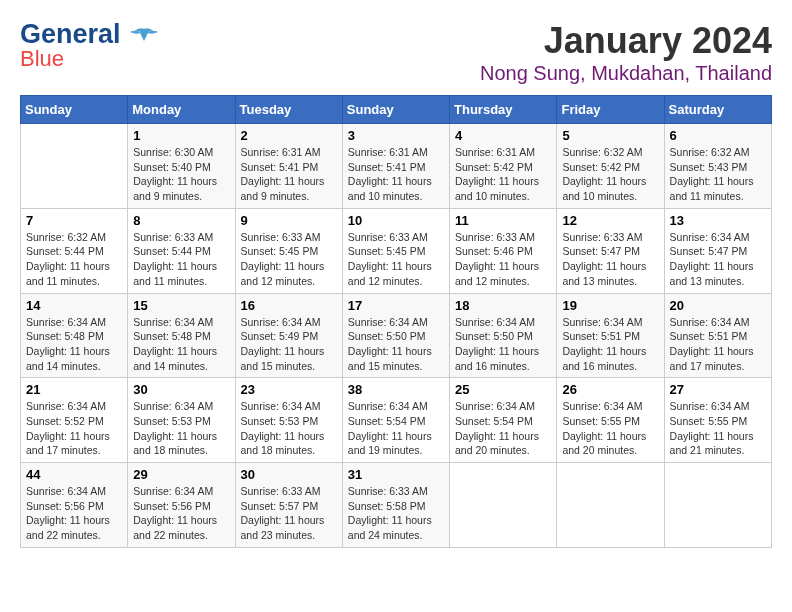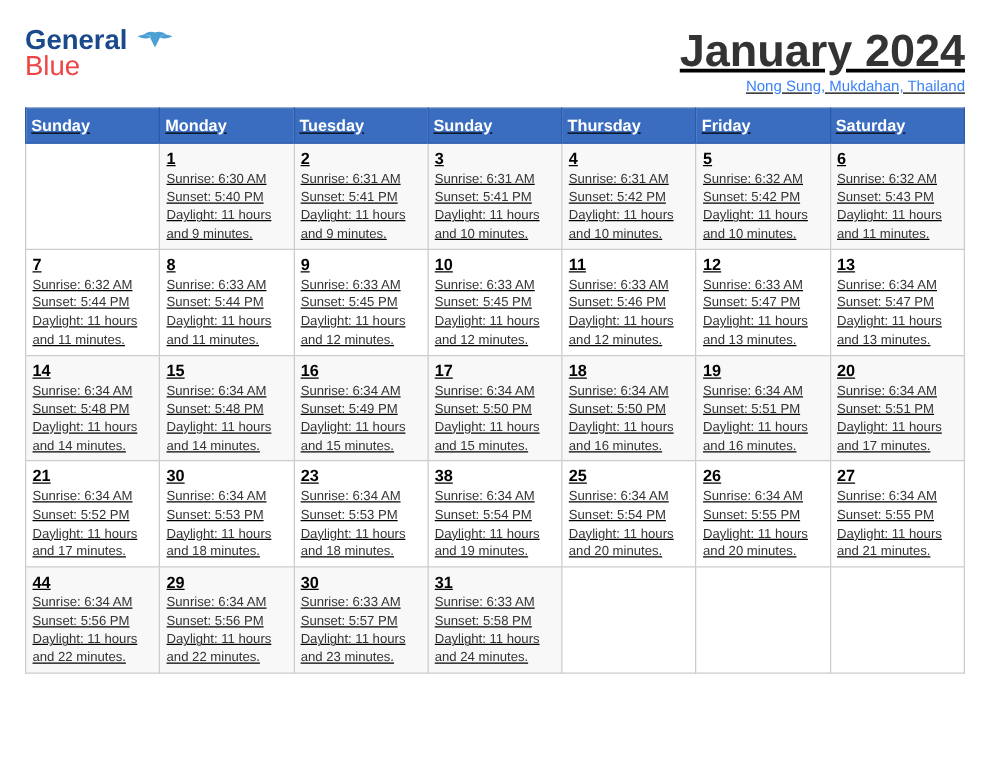--- a/index.html
+++ b/index.html
@@ -16,36 +16,34 @@
       align-items: flex-start;
       margin-bottom: 10px;
     }
     .logo {
       display: flex;
       flex-direction: column;
       align-items: flex-start;
     }
     .title-block {
       text-align: right;
-      text-decoration: underline;
     }
     .month-title {
       font-size: 36px;
       font-weight: bold;
       color: #333;
     }
     .location {
-      font-size: 12px;
-      color: #3b82f6;
+      font-size: 20px;
+      color: #701a75;
     }
     table {
       width: 100%;
       border-collapse: collapse;
       font-size: 11px;
-      text-decoration: underline;
     }
     thead tr th {
       background-color: #3a6dbf;
       color: #fff;
       padding: 6px 4px;
       text-align: left;
       font-size: 13px;
       font-weight: bold;
       border: 1px solid #2a5aaa;
     }
@@ -74,21 +72,21 @@
     .empty-cell {
       background: #fff !important;
     }
   </style>
 </head>
 <body>
 
 <div class="header">
   <div class="logo">
     <div style="display:flex; align-items:center; gap:4px;">
-      <div style="font-size:22px; font-weight:bold; line-height:1.1;">
+      <div style="font-size:27px; font-weight:bold; line-height:1.1;">
         <span style="color:#1a4a8a;">General</span>
         <svg width="28" height="18" viewBox="0 0 28 18" style="display:inline-block; vertical-align:middle; margin-left:2px;">
           <path d="M14 2 Q18 0 24 4 Q20 3 17 6 Q22 2 28 5 Q22 8 18 6 Q16 10 14 14 Q12 10 10 6 Q6 8 0 5 Q6 2 12 6 Q9 3 4 4 Q10 0 14 2Z" fill="#4a9fd4"></path>
         </svg>
       </div>
     </div>
     <div style="font-size:22px; font-weight:normal; color:#ef4444; margin-top:-4px;">Blue</div>
   </div>
   <div class="title-block">
     <div class="month-title">January 2024</div>

